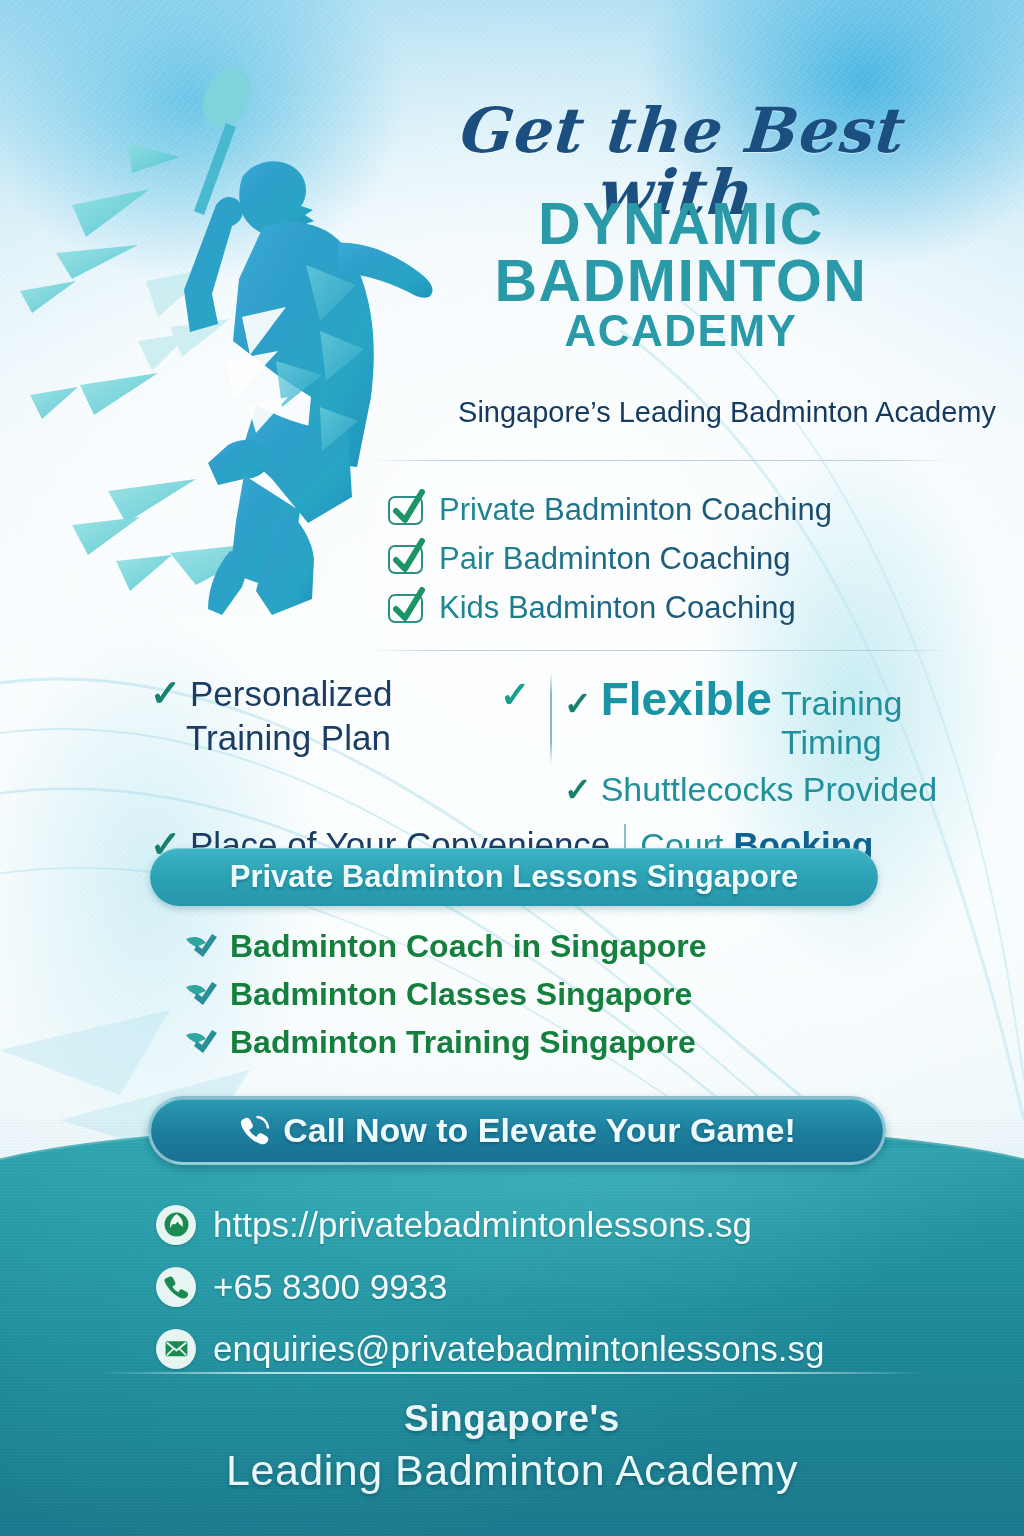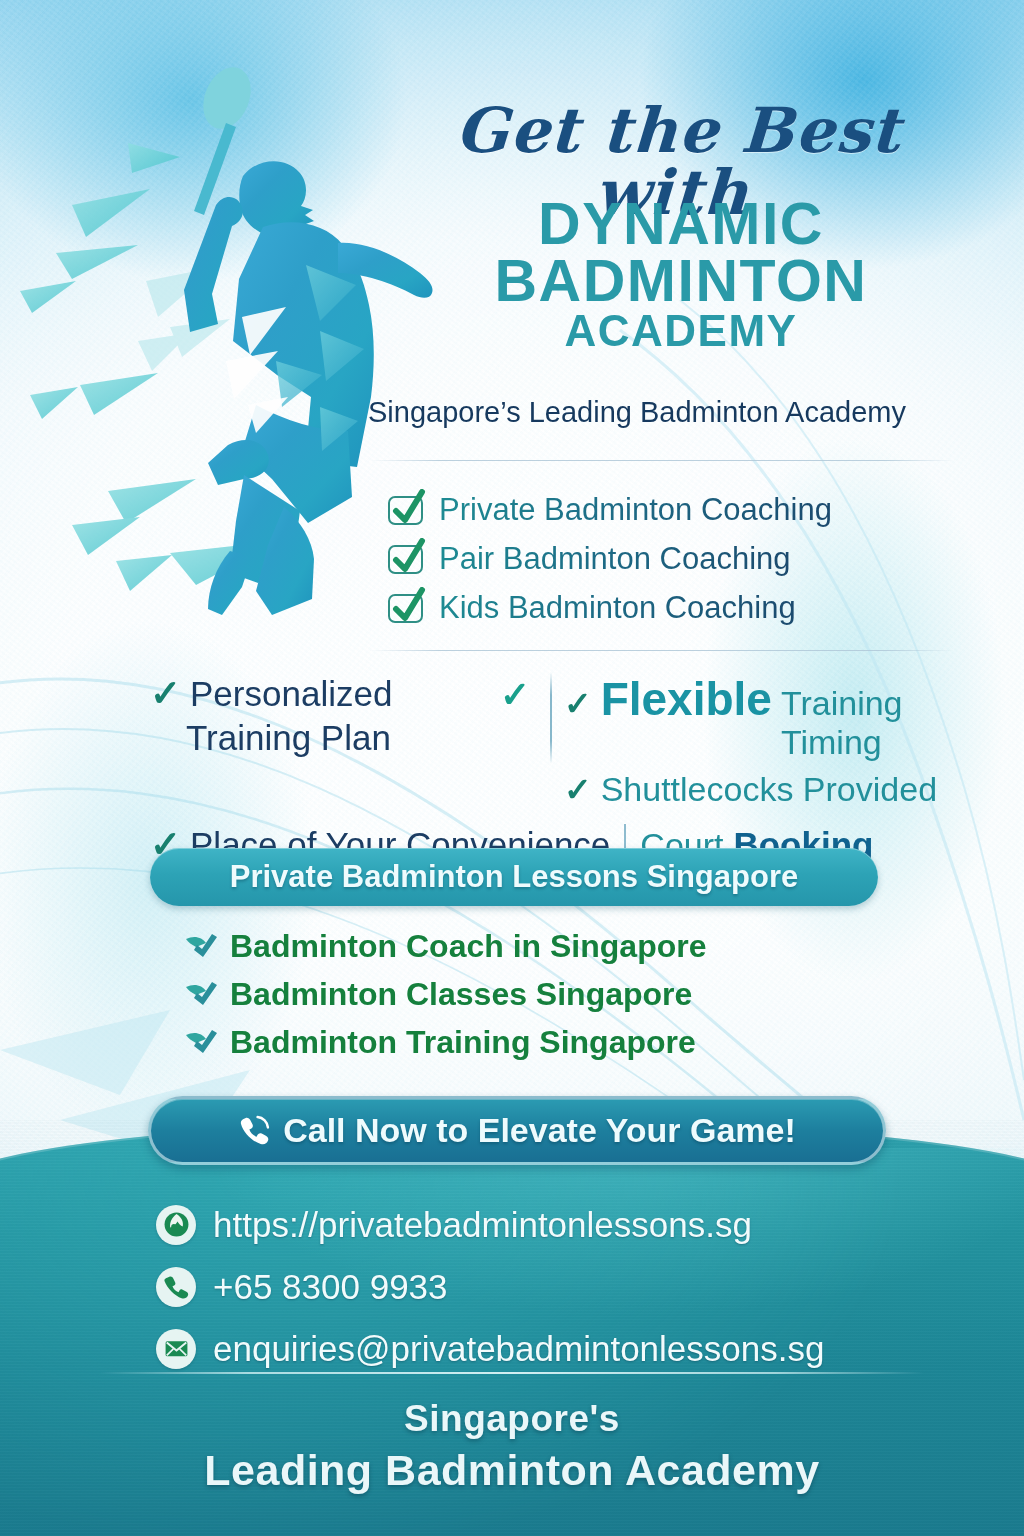--- a/index.html
+++ b/index.html
@@ -59,21 +59,21 @@
     font-size:62px;color:#1a4f80;letter-spacing:1px;line-height:1;
     transform:skewX(-6deg);
     text-shadow:0 1px 0 rgba(255,255,255,0.5);}
 
   .brand{position:absolute;left:398px;top:196px;width:566px;text-align:center;
     font-weight:bold;color:#2a9aa8;line-height:0.97;letter-spacing:1.5px;}
   .brand .l1{font-size:59px;}
   .brand .l2{font-size:59px;}
   .brand .l3{font-size:44px;}
 
-  .tagline{position:absolute;left:368px;top:396px;width:640px;text-align:left;
+  .tagline{position:absolute;left:356px;top:396px;width:640px;text-align:right;
     font-size:29px;color:#16395e;font-weight:normal;}
 
   .rule{position:absolute;height:1px;
     background:linear-gradient(90deg, rgba(180,205,220,0) 0%, rgba(176,200,216,0.85) 12%, rgba(176,200,216,0.85) 88%, rgba(180,205,220,0) 100%);}
   .rule-a{left:370px;right:70px;top:460px;}
   .rule-b{left:370px;right:70px;top:650px;}
 
   
   .checklist{position:absolute;left:388px;top:486px;width:560px;}
   .chk-row{display:flex;align-items:center;height:48px;margin-bottom:1px;}
@@ -126,21 +126,21 @@
   .c-row{display:flex;align-items:center;height:57px;margin-bottom:5px;}
   .c-ic{width:40px;height:40px;border-radius:50%;background:#e6f4f2;flex:0 0 auto;
     display:flex;align-items:center;justify-content:center;margin-right:17px;
     box-shadow:0 1px 3px rgba(0,45,60,0.22);}
   .c-text{font-size:35px;color:#f2fbfc;text-shadow:0 1px 2px rgba(0,45,65,0.35);}
 
   
   .footer{position:absolute;left:0;right:0;top:1398px;text-align:center;color:#eaf7f9;
     text-shadow:0 2px 4px rgba(0,45,65,0.4);}
   .f1{font-size:37px;font-weight:bold;letter-spacing:0.5px;}
-  .f2{font-size:43px;font-weight:bold;letter-spacing:0.5px;margin-top:6px;}
+  .f2{font-size:43px;font-weight:normal;letter-spacing:0.5px;margin-top:6px;}
 </style>
 </head>
 <body>
 
 <div id="poster">
 
   <div class="bg-base"></div>
   <div class="bg-tl"></div>
   <div class="bg-tr"></div>
   <div class="bg-white-core"></div>

